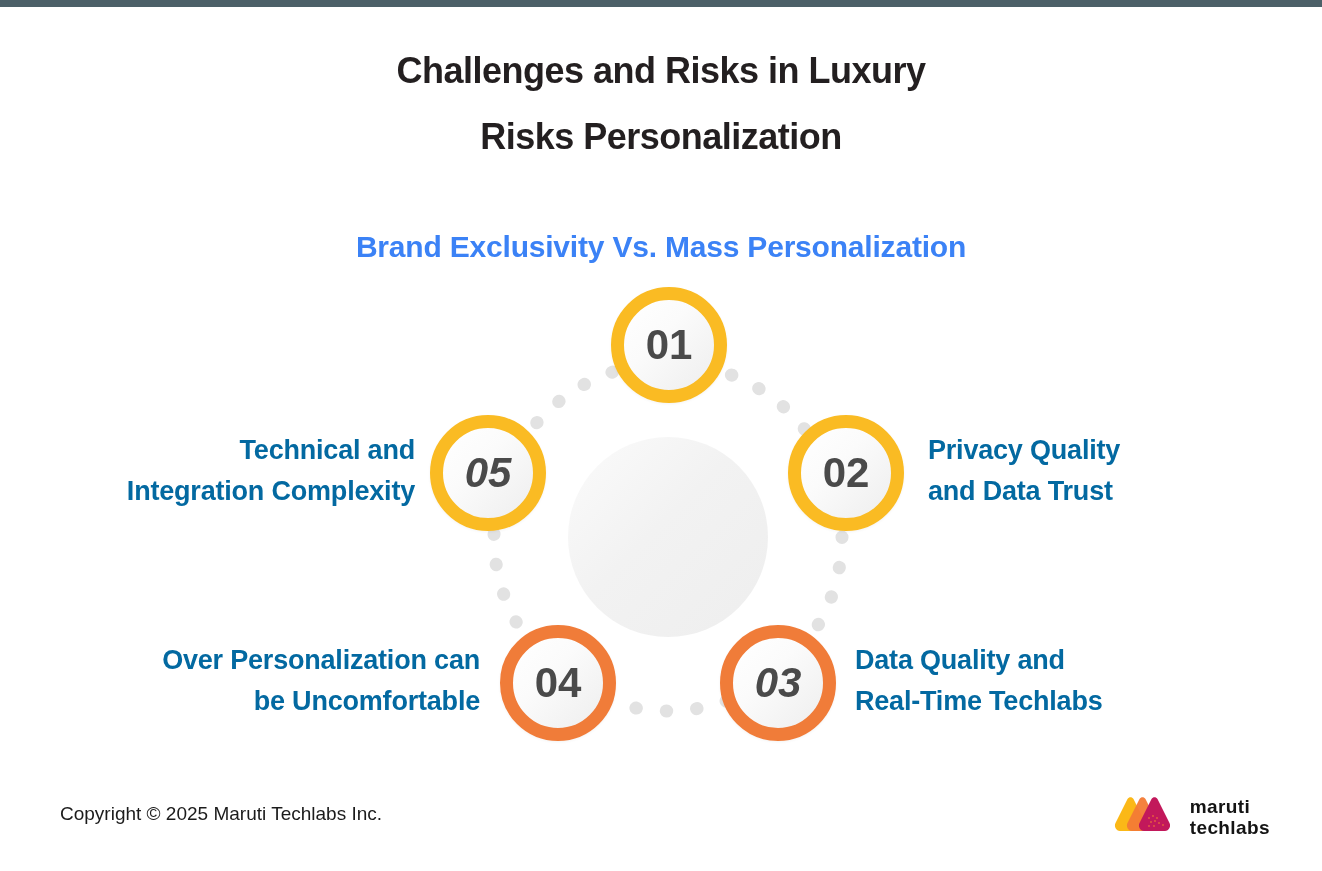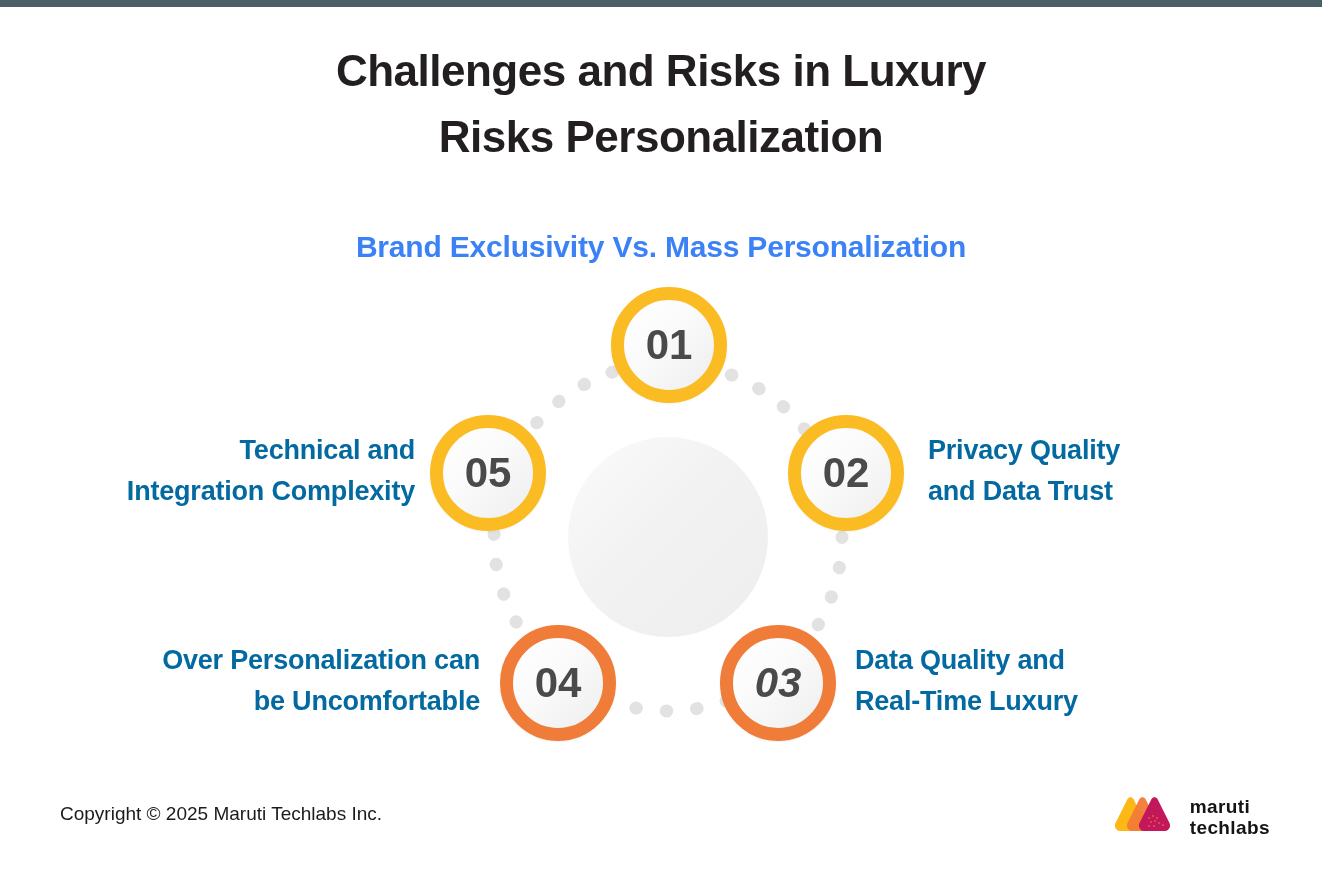--- a/index.html
+++ b/index.html
@@ -24,21 +24,21 @@
     background: #4C6068;
   }
 
   
   .title {
     position: absolute;
     top: 38px;
     left: 0;
     width: 1322px;
     text-align: center;
-    font-size: 44px;
+    font-size: 36px;
     line-height: 66px;
     font-weight: 700;
     letter-spacing: -0.5px;
     color: #231F20;
     font-family: "Liberation Sans", sans-serif;
   }
   .title .line { display: block; }
 
   
   .subtitle {
@@ -103,21 +103,21 @@
     font-weight: 700;
     color: #4A4A4A;
     letter-spacing: 0px;
     line-height: 1;
   }
 
   .node-01 { left: 611px; top: 287px; }
   .node-02 { left: 788px; top: 415px; }
   .node-03 { left: 720px; top: 625px; font-style: italic; }
   .node-04 { left: 500px; top: 625px; }
-  .node-05 { left: 430px; top: 415px; }
+  .node-05 { left: 430px; top: 415px; font-style: italic; }
 
   
   .label {
     position: absolute;
     font-size: 27px;
     font-weight: 700;
     line-height: 41px;
     color: #0369a1;
     letter-spacing: -0.2px;
   }
@@ -217,21 +217,21 @@
     <span class="num">05</span>
   </div>
 
   <div class="label label-02">
     <span>Privacy Quality</span><br>
     <span>and Data Trust</span>
   </div>
 
   <div class="label label-03">
     <span>Data Quality and</span><br>
-    <span>Real-Time Luxury</span>
+    <span>Real-Time Techlabs</span>
   </div>
 
   <div class="label label-04">
     <span>Over Personalization can</span><br>
     <span>be Uncomfortable</span>
   </div>
 
   <div class="label label-05">
     <span>Technical and</span><br>
     <span>Integration Complexity</span>

